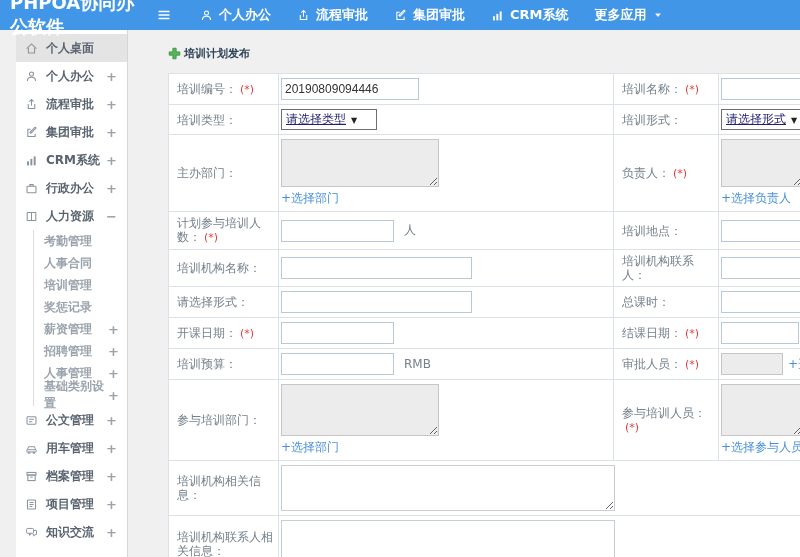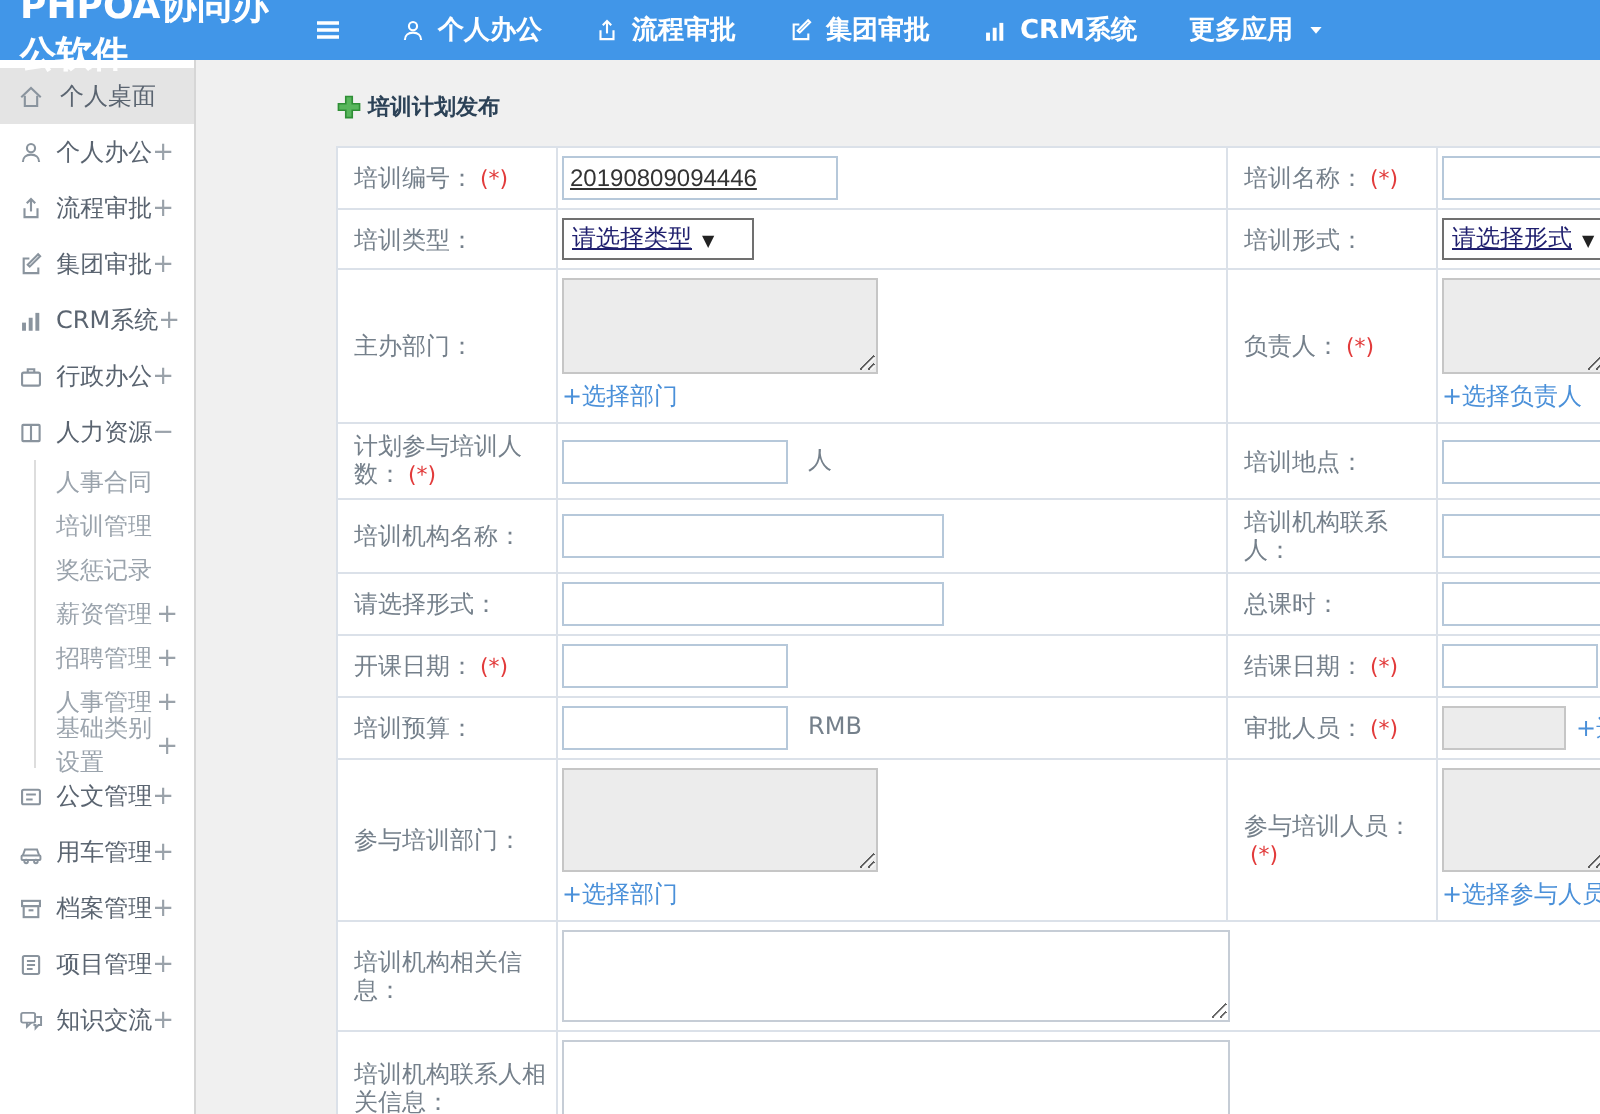--- a/index.html
+++ b/index.html
@@ -5,22 +5,22 @@
   html,body{margin:0;padding:0;width:800px;height:557px;overflow:hidden;
     font-family:"DejaVu Sans","Liberation Sans",sans-serif;background:#f0f0f0;}
   .topbar{position:absolute;top:0;left:0;width:800px;height:30px;background:#4196e8;
     color:#fff;display:flex;align-items:center;z-index:20;}
   .brand{width:132px;padding-left:10px;font-weight:bold;font-size:18px;letter-spacing:0;}
   .hamburger{width:18px;margin-left:14px;color:#fff;display:flex;align-items:center;cursor:pointer;}
   .topnav{display:flex;align-items:center;}
   .nav-item{display:flex;align-items:center;gap:6px;margin-left:26px;font-size:13px;
     font-weight:bold;cursor:pointer;white-space:nowrap;}
   .nav-item .nicon{display:flex;align-items:center;color:#fff;}
-  .sidebar{position:absolute;top:30px;left:0;width:98px;height:527px;background:#fff;
-    border-right:1px solid #d6d6d6;padding-top:4px;box-sizing:border-box;z-index:10;}
+  .sidebar{position:absolute;top:30px;left:16px;width:112px;height:527px;background:#fff;
+    border-right:1px solid #d6d6d6;padding-top:4px;box-sizing:border-box;z-index:10;font-weight:bold;}
   .side-item{display:flex;align-items:center;height:28px;padding-left:9px;font-size:12px;
     color:#5a6470;cursor:pointer;}
   .side-item.active{background:#e4e4e4;}
   .side-item .sicon{width:15px;height:14px;margin-right:6px;color:#8a949e;display:flex;align-items:center;}
   .side-item .slabel{white-space:nowrap;}
   .expand{margin-left:auto;margin-right:10px;color:#9aa2aa;font-size:13px;}
   .sub-list{margin-left:17px;border-left:1px solid #ddd;}
   .sub-item{display:flex;align-items:center;height:22px;padding-left:10px;font-size:12px;
     color:#9aa3ac;cursor:pointer;}
   .sub-item .expand{margin-right:8px;}
@@ -181,20 +181,23 @@
           <svg viewBox="0 0 16 16" width="13" height="13" fill="none" stroke="currentColor" stroke-width="1.3">
             <rect x="2.7" y="3" width="10.6" height="10" rx="0.5"></rect>
             <path d="M8 3v10"></path>
           </svg>
         </span>
         <span class="slabel">人力资源</span>
         <span class="expand">−</span>
       </div>
       <div class="sub-list">
         <div class="sub-item">
+          <span class="slabel">考勤管理</span>
+        </div>
+        <div class="sub-item">
           <span class="slabel">人事合同</span>
         </div>
         <div class="sub-item">
           <span class="slabel">培训管理</span>
         </div>
         <div class="sub-item">
           <span class="slabel">奖惩记录</span>
         </div>
         <div class="sub-item">
           <span class="slabel">薪资管理</span>
@@ -285,21 +288,21 @@
         <colgroup>
           <col style="width:110px">
             <col style="width:335px">
           <col style="width:105px">
             <col style="width:310px">
         </colgroup>
         <tbody id="form-body">
             <tr>
               <td class="lab"><span>培训编号：</span><span class="req">(*)</span></td>
               <td class="fld">
-                <div class="fwrap"><input type="text" class="txt" value="20190809094446" style="width: 130px; text-decoration: underline;"></div>
+                <div class="fwrap"><input type="text" class="txt" value="20190809094446" style="width: 130px;"></div>
               </td>
               <td class="lab"><span>培训名称：</span><span class="req">(*)</span></td>
               <td class="fld">
                 <div class="fwrap"><input type="text" class="txt" style="width: 150px;"></div>
               </td>
             </tr>
             <tr>
               <td class="lab"><span>培训类型：</span></td>
               <td class="fld">
                 <div class="fwrap"><div class="sel"><span class="seltext">请选择类型</span><span class="caret">▼</span></div></div>

